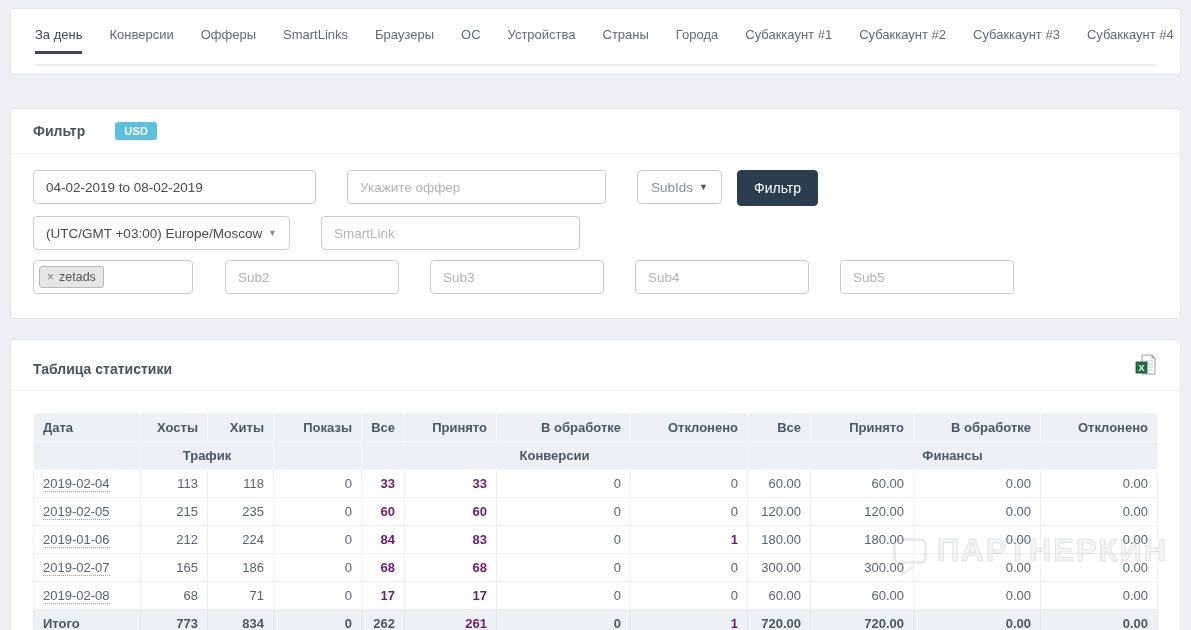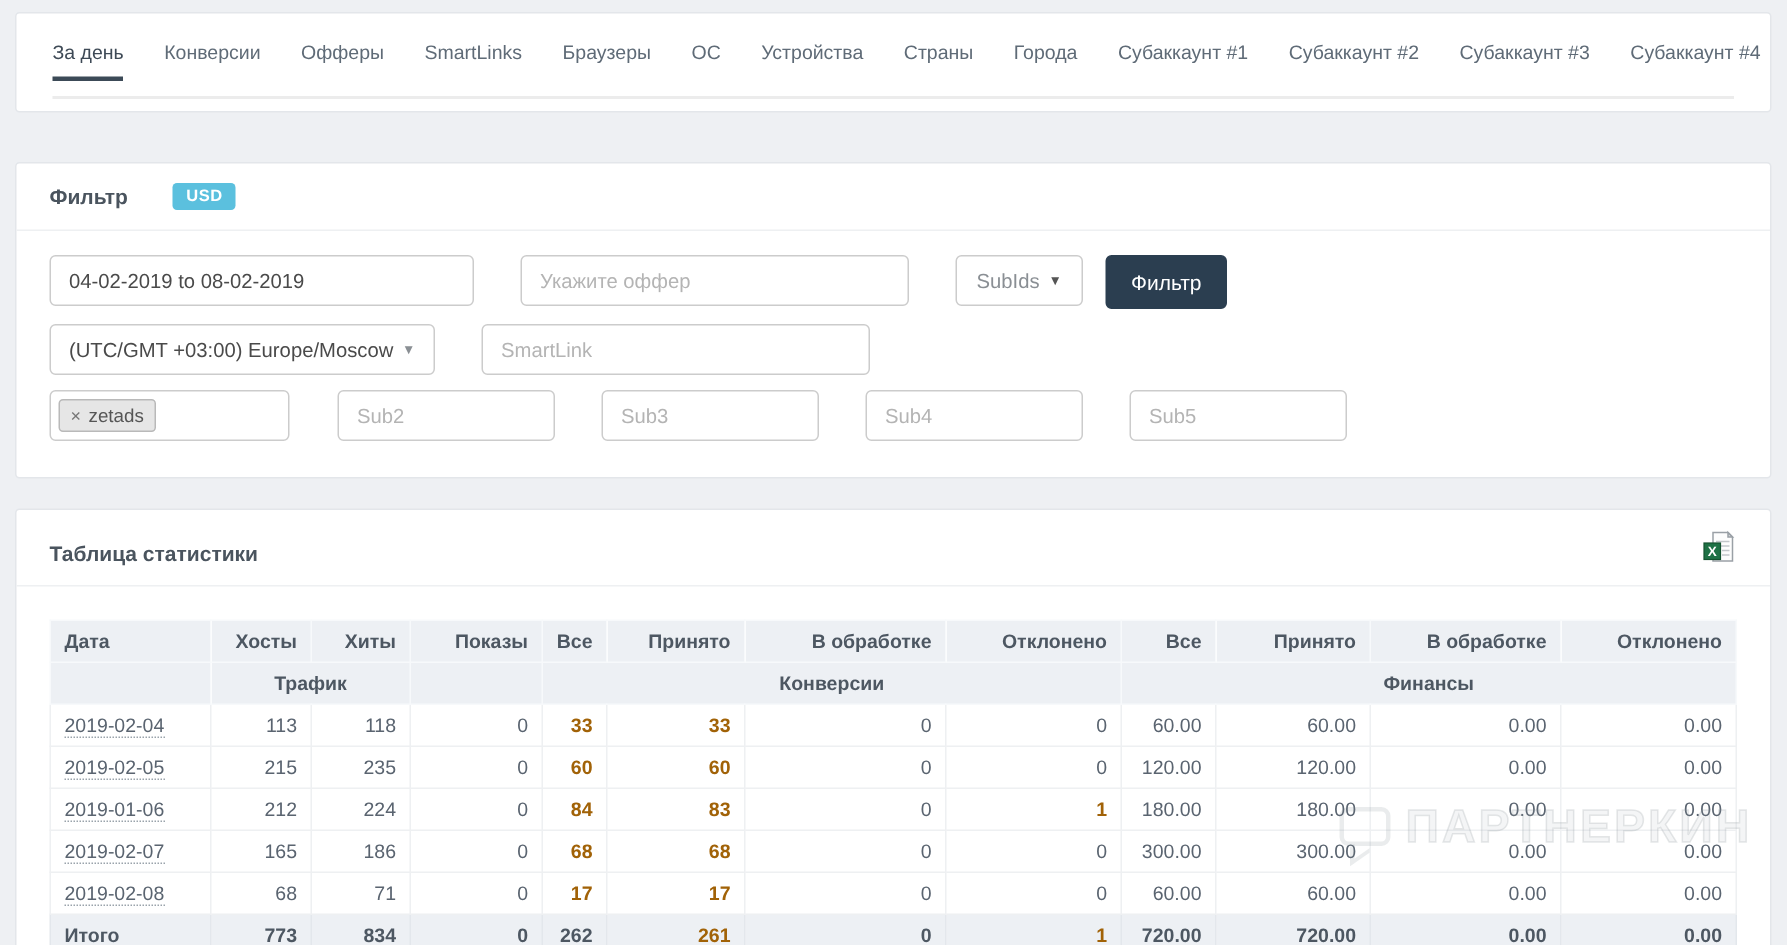--- a/index.html
+++ b/index.html
@@ -98,21 +98,21 @@
   .tag {
     background:#e6e6e6;
     border:1px solid #b9b9b9;
     border-radius:3px;
     font-size:12.5px; color:#555;
     padding:3px 7px;
     display:inline-flex; align-items:center; gap:5px;
     white-space:nowrap;
   }
   .tag .x { color:#777; font-size:12px; cursor:pointer; }
-  .w-sub { width:145px; margin-right:31px; }
+  .w-sub { width:174px; margin-right:31px; }
   .w-sub:last-child { margin-right:0; }
   
   .panel-stats { margin-top:20px; padding-bottom:10px; }
   .panel-head-stats {
     display:flex; align-items:flex-end; justify-content:space-between;
     padding:13px 22px;
     border-bottom:1px solid #eef0f2;
   }
   .excel-btn { cursor:pointer; line-height:0; }
   .stats-body { padding:22px 22px 6px; }
@@ -137,21 +137,21 @@
     background:#fff;
     white-space:nowrap;
   }
   tbody td.left { text-align:left; }
   tbody tr.total td {
     background:#edf0f4;
     font-weight:bold;
     color:#4d5762;
     border-color:#e3e7ec;
   }
-  .cell-link { color:#a16207; font-weight:bold; cursor:pointer; }
+  .cell-link { color:#701a75; font-weight:bold; cursor:pointer; }
   .date-link {
     border-bottom:1px dotted #9aa3ab;
     cursor:pointer;
   }
   
   .watermark {
     position:absolute;
     left:893px; top:533px;
     display:flex; align-items:center; gap:10px;
     pointer-events:none;

